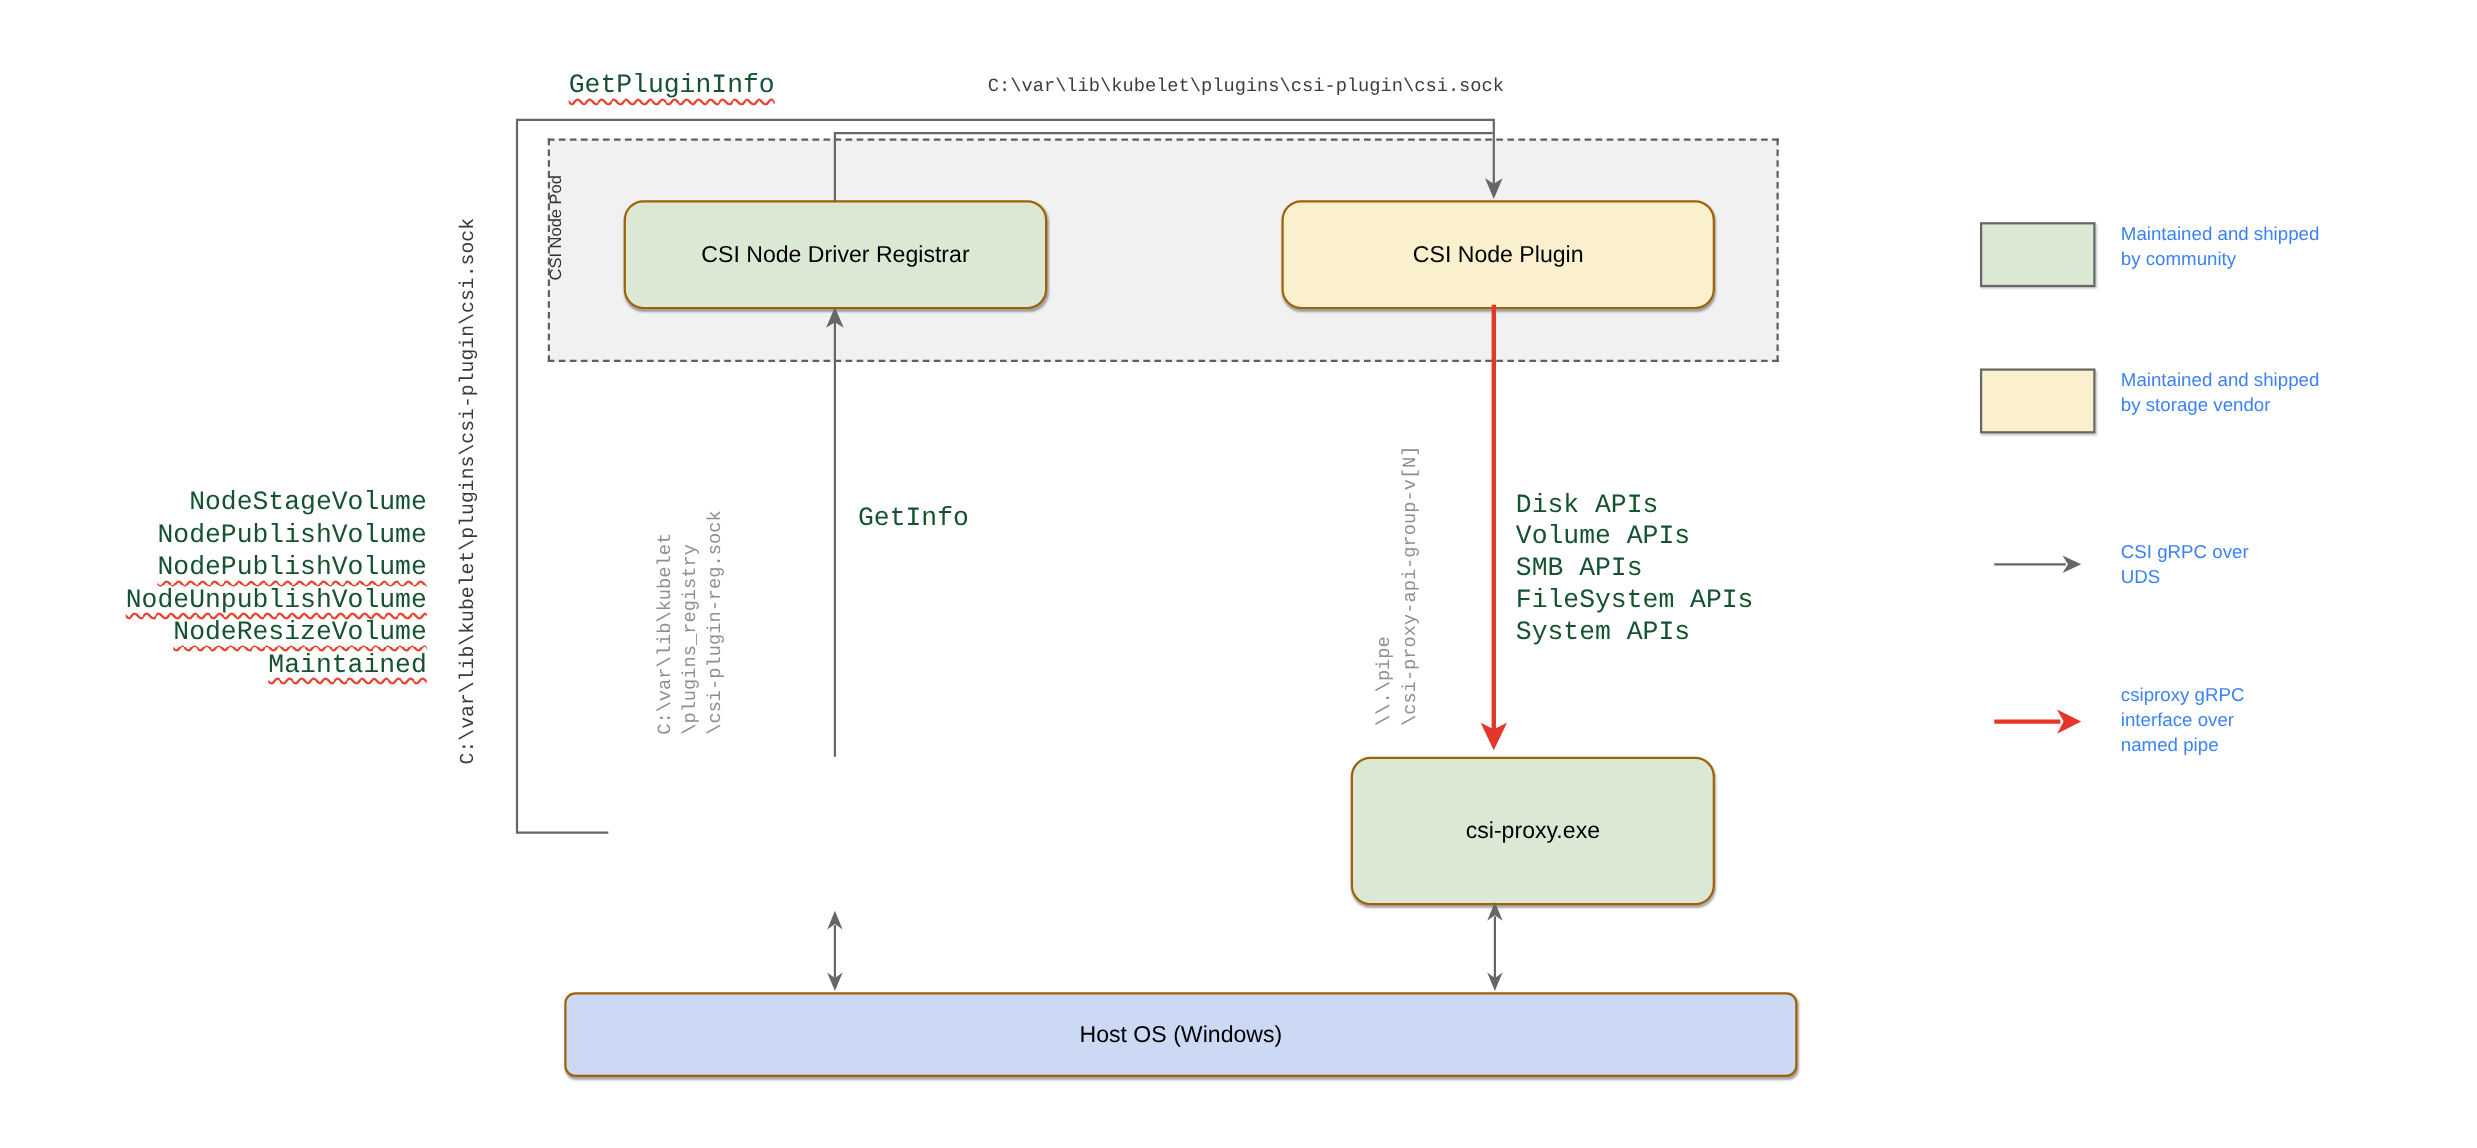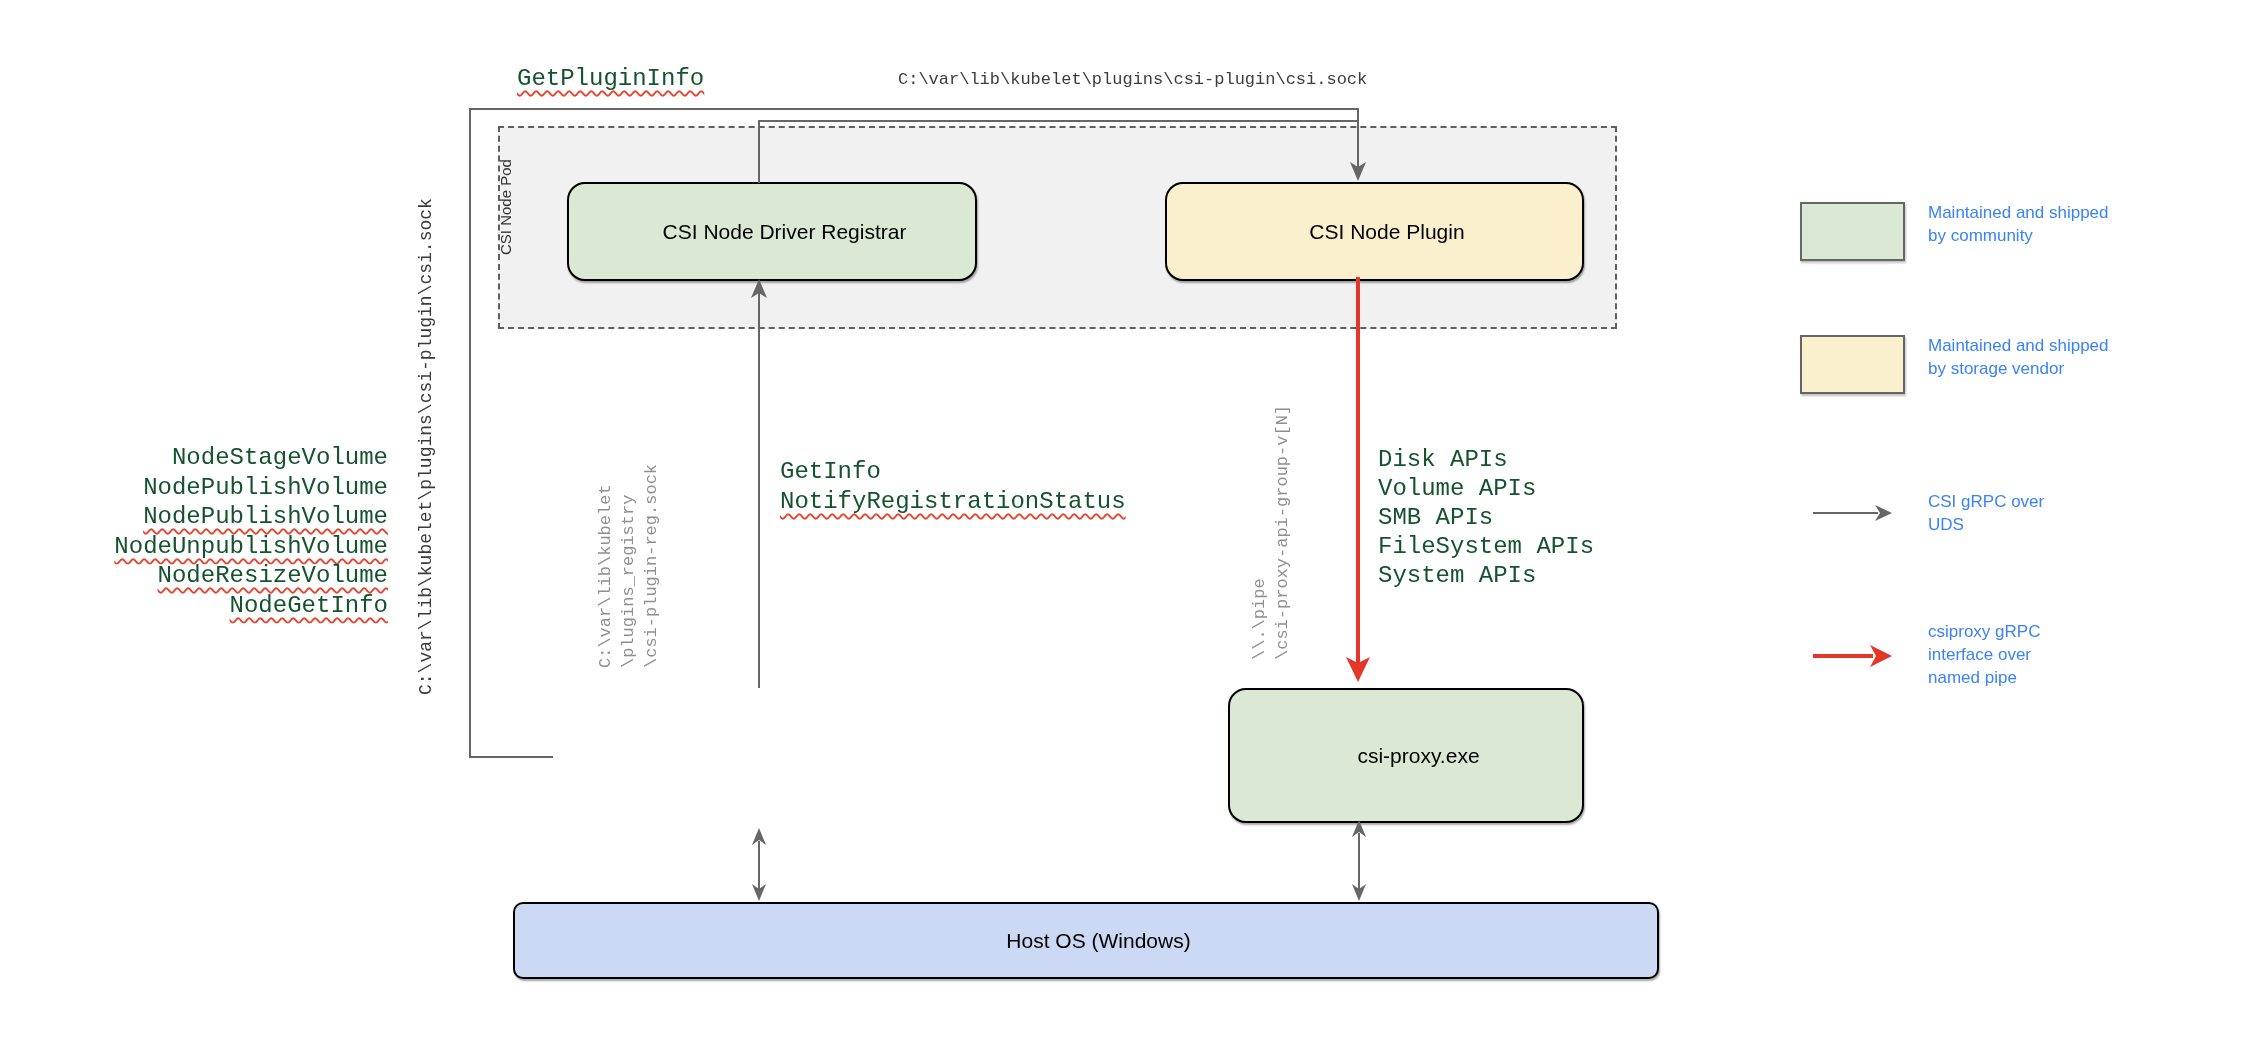--- a/index.html
+++ b/index.html
@@ -15,26 +15,25 @@
 
   
   .pod {
     position:absolute; left:498px; top:126px; width:1115px; height:199px;
     background:#f1f1f1; border:2px dashed #5f5f5f; z-index:1;
   }
 
   
   .nodebox {
     position:absolute; z-index:2;
-    border:2px solid #000000; border-radius:18px;
+    border:2px solid #a16207; border-radius:18px;
     display:flex; align-items:center; justify-content:center;
     font-size:21px; color:#000; text-align:center;
     white-space:pre-line; line-height:30px;
     box-shadow:1px 2px 2px rgba(0,0,0,0.35);
-    padding-left:25px;
   }
   .green  { background:#dbe8d3; }
   .yellow { background:#fbf0cd;text-align:center; }
   .blue   { background:#cbd9f4; }
 
   .box-registrar { left:567px; top:182px; width:381px; height:95px; }
   .box-plugin    { left:1165px; top:182px; width:390px; height:95px; }
   .box-kubelet   { left:553px; top:688px; width:414px; height:140px; }
   .box-proxy     { left:1228px; top:688px; width:327px; height:131px; }
   .box-host      { left:513px; top:902px; width:1117px; height:73px; border-radius:10px; }
@@ -140,28 +139,27 @@
   <div class="abs mono mono-sm topsock">C:\var\lib\kubelet\plugins\csi-plugin\csi.sock</div>
 
   <div class="vtext vsock">C:\var\lib\kubelet\plugins\csi-plugin\csi.sock</div>
 
   <div class="abs mono mono-lg nodecalls">
     <div class="node-line"><span>NodeStageVolume</span></div>
     <div class="node-line"><span>NodePublishVolume</span></div>
     <div class="node-line"><span class="squig">NodePublishVolume</span></div>
     <div class="node-line"><span class="squig">NodeUnpublishVolume</span></div>
     <div class="node-line"><span class="squig">NodeResizeVolume</span></div>
-    <div class="node-line"><span class="squig">NodeGetInfo</span></div>
+    <div class="node-line"><span class="squig">Maintained</span></div>
   </div>
 
   <div class="vtext vreg">C:\var\lib\kubelet
 \plugins_registry
 \csi-plugin-reg.sock</div>
   <div class="abs mono mono-lg getinfo">GetInfo</div>
-  <div class="abs mono mono-lg notify squig">NotifyRegistrationStatus</div>
 
   <div class="vtext vpipe">\\.\pipe
 \csi-proxy-api-group-v[N]</div>
   <div class="abs mono mono-lg apis">
     <div class="api-line">Disk APIs</div>
     <div class="api-line">Volume APIs</div>
     <div class="api-line">SMB APIs</div>
     <div class="api-line">FileSystem APIs</div>
     <div class="api-line">System APIs</div>
   </div>

